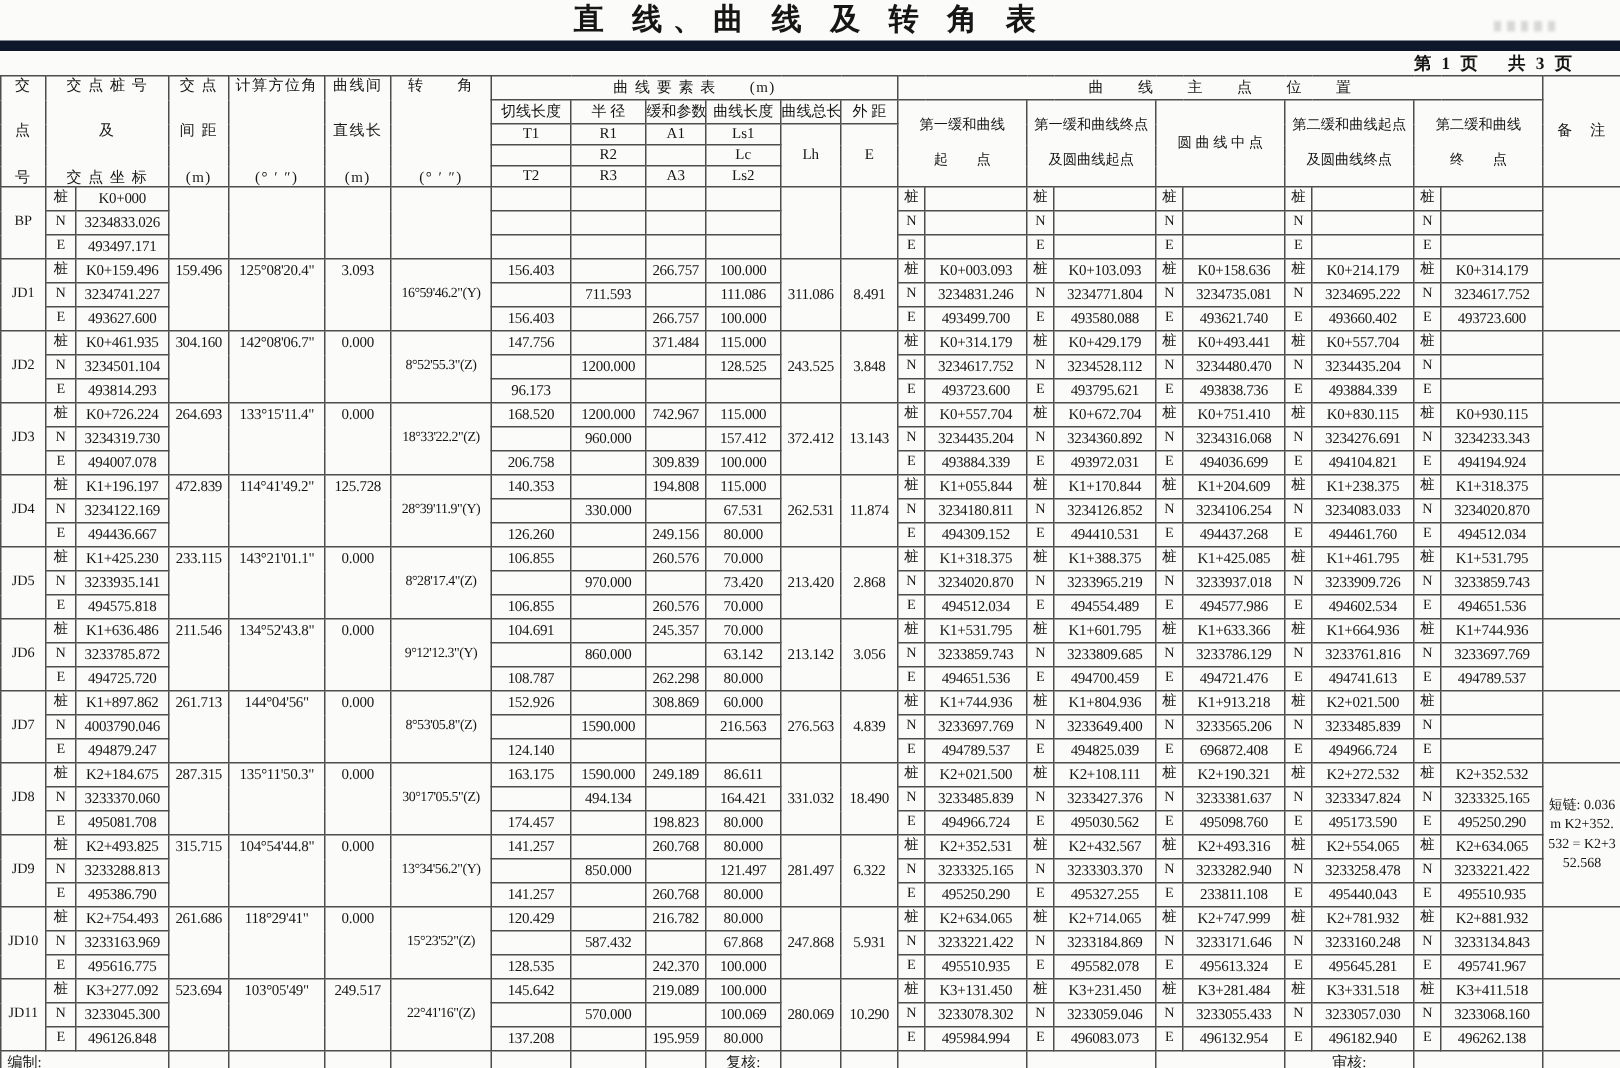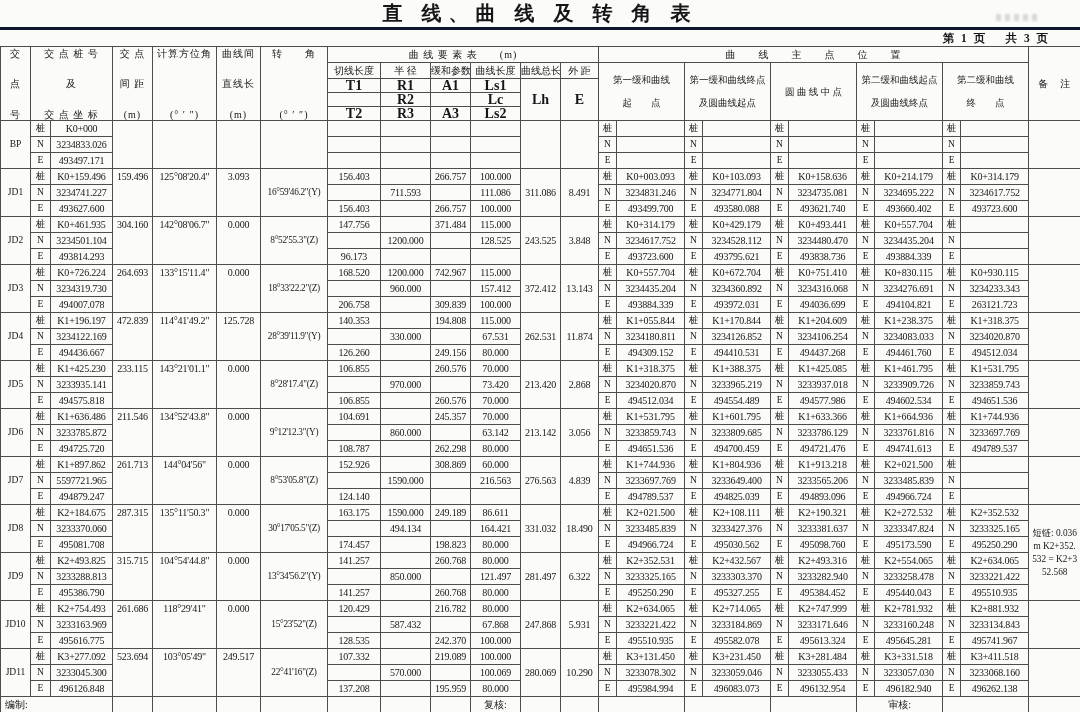--- a/index.html
+++ b/index.html
@@ -12,35 +12,35 @@
   .title{
     height:27px;line-height:27px;text-align:center;
     font-size:20px;font-weight:bold;letter-spacing:7px;
   }
   .stamp{
     position:absolute;top:14px;right:40px;width:44px;height:7px;
     background:repeating-linear-gradient(90deg,#b5b5b5 0 5px,transparent 5px 9px);
     opacity:.5;filter:blur(1px);
   }
   .page-strip{
-    position:relative;height:16px;border-top:3px solid #0f172a;
+    position:relative;height:16px;border-top:7px solid #0f172a;
   }
   .page-info{
     position:absolute;right:30px;top:1px;font-size:11.5px;font-weight:bold;letter-spacing:2px;
   }
   table{border-collapse:collapse;table-layout:fixed;width:1080px;}
   td,th{
     border:1px solid #4d4d4d;padding:0;text-align:center;vertical-align:middle;
     font-weight:normal;overflow:hidden;white-space:nowrap;
     font-size:10px;line-height:15px;height:15px;
   }
   thead th{font-size:10px;}
   .hgroup{font-size:10.5px;letter-spacing:1px;height:15px;}
   .hname{font-size:9.5px;height:15px;padding-left:40px;}
-  .hsub td{font-size:14px;height:13px;line-height:13px;font-weight:bold;}
+  .hsub td{font-size:10px;height:13px;line-height:13px;}
   .stack{height:100%;display:flex;flex-direction:column;justify-content:space-between;padding:3px 0 2px;}
   .stack div{line-height:12px;font-size:10px;}
   .pstack{height:100%;display:flex;flex-direction:column;justify-content:space-evenly;}
   .pstack div{line-height:12px;font-size:9.5px;}
   .pstack div:empty{display:none;}
   .jd{font-size:9.5px;padding:4px;}
   .lbl{font-size:9.5px;}
   .val{font-size:10px;letter-spacing:-0.2px;}
   .num{font-size:10px;letter-spacing:-0.2px;}
   .vtop{vertical-align:top;}
@@ -436,21 +436,21 @@
           <td class="num">100.000</td>
           <td class="lbl">E</td>
           <td class="val">493884.339</td>
           <td class="lbl">E</td>
           <td class="val">493972.031</td>
           <td class="lbl">E</td>
           <td class="val">494036.699</td>
           <td class="lbl">E</td>
           <td class="val">494104.821</td>
           <td class="lbl">E</td>
-          <td class="val">263121.723</td>
+          <td class="val">494194.924</td>
         </tr>
         <tr>
           <td class="jd" rowspan="3">JD4</td>
           <td class="lbl">桩</td>
           <td class="val">K1+196.197</td>
           <td class="vtop num" rowspan="3">472.839</td>
           <td class="vtop num" rowspan="3">114°41'49.2"</td>
           <td class="vtop num" rowspan="3">125.728</td>
           <td class="vmid ang" rowspan="3">28°39'11.9"(Y)</td>
           <td class="num">140.353</td>
@@ -652,21 +652,21 @@
           <td class="lbl">桩</td>
           <td class="val">K1+913.218</td>
           <td class="lbl">桩</td>
           <td class="val">K2+021.500</td>
           <td class="lbl">桩</td>
           <td class="val"></td>
           <td class="rmk" rowspan="3"></td>
         </tr>
         <tr>
           <td class="lbl">N</td>
-          <td class="val">5597721.965</td>
+          <td class="val">4003790.046</td>
           <td class="num"></td>
           <td class="num">1590.000</td>
           <td class="num"></td>
           <td class="num">216.563</td>
           <td class="lbl">N</td>
           <td class="val">3233697.769</td>
           <td class="lbl">N</td>
           <td class="val">3233649.400</td>
           <td class="lbl">N</td>
           <td class="val">3233565.206</td>
@@ -680,21 +680,21 @@
           <td class="val">494879.247</td>
           <td class="num">124.140</td>
           <td class="num"></td>
           <td class="num"></td>
           <td class="num"></td>
           <td class="lbl">E</td>
           <td class="val">494789.537</td>
           <td class="lbl">E</td>
           <td class="val">494825.039</td>
           <td class="lbl">E</td>
-          <td class="val">494893.096</td>
+          <td class="val">696872.408</td>
           <td class="lbl">E</td>
           <td class="val">494966.724</td>
           <td class="lbl">E</td>
           <td class="val"></td>
         </tr>
         <tr>
           <td class="jd" rowspan="3">JD8</td>
           <td class="lbl">桩</td>
           <td class="val">K2+184.675</td>
           <td class="vtop num" rowspan="3">287.315</td>
@@ -805,21 +805,21 @@
           <td class="val">495386.790</td>
           <td class="num">141.257</td>
           <td class="num"></td>
           <td class="num">260.768</td>
           <td class="num">80.000</td>
           <td class="lbl">E</td>
           <td class="val">495250.290</td>
           <td class="lbl">E</td>
           <td class="val">495327.255</td>
           <td class="lbl">E</td>
-          <td class="val">495384.452</td>
+          <td class="val">233811.108</td>
           <td class="lbl">E</td>
           <td class="val">495440.043</td>
           <td class="lbl">E</td>
           <td class="val">495510.935</td>
         </tr>
         <tr>
           <td class="jd" rowspan="3">JD10</td>
           <td class="lbl">桩</td>
           <td class="val">K2+754.493</td>
           <td class="vtop num" rowspan="3">261.686</td>
@@ -881,21 +881,21 @@
           <td class="val">495741.967</td>
         </tr>
         <tr>
           <td class="jd" rowspan="3">JD11</td>
           <td class="lbl">桩</td>
           <td class="val">K3+277.092</td>
           <td class="vtop num" rowspan="3">523.694</td>
           <td class="vtop num" rowspan="3">103°05'49"</td>
           <td class="vtop num" rowspan="3">249.517</td>
           <td class="vmid ang" rowspan="3">22°41'16"(Z)</td>
-          <td class="num">107.332</td>
+          <td class="num">145.642</td>
           <td class="num"></td>
           <td class="num">219.089</td>
           <td class="num">100.000</td>
           <td class="vmid num" rowspan="3">280.069</td>
           <td class="vmid num" rowspan="3">10.290</td>
           <td class="lbl">桩</td>
           <td class="val">K3+131.450</td>
           <td class="lbl">桩</td>
           <td class="val">K3+231.450</td>
           <td class="lbl">桩</td>

